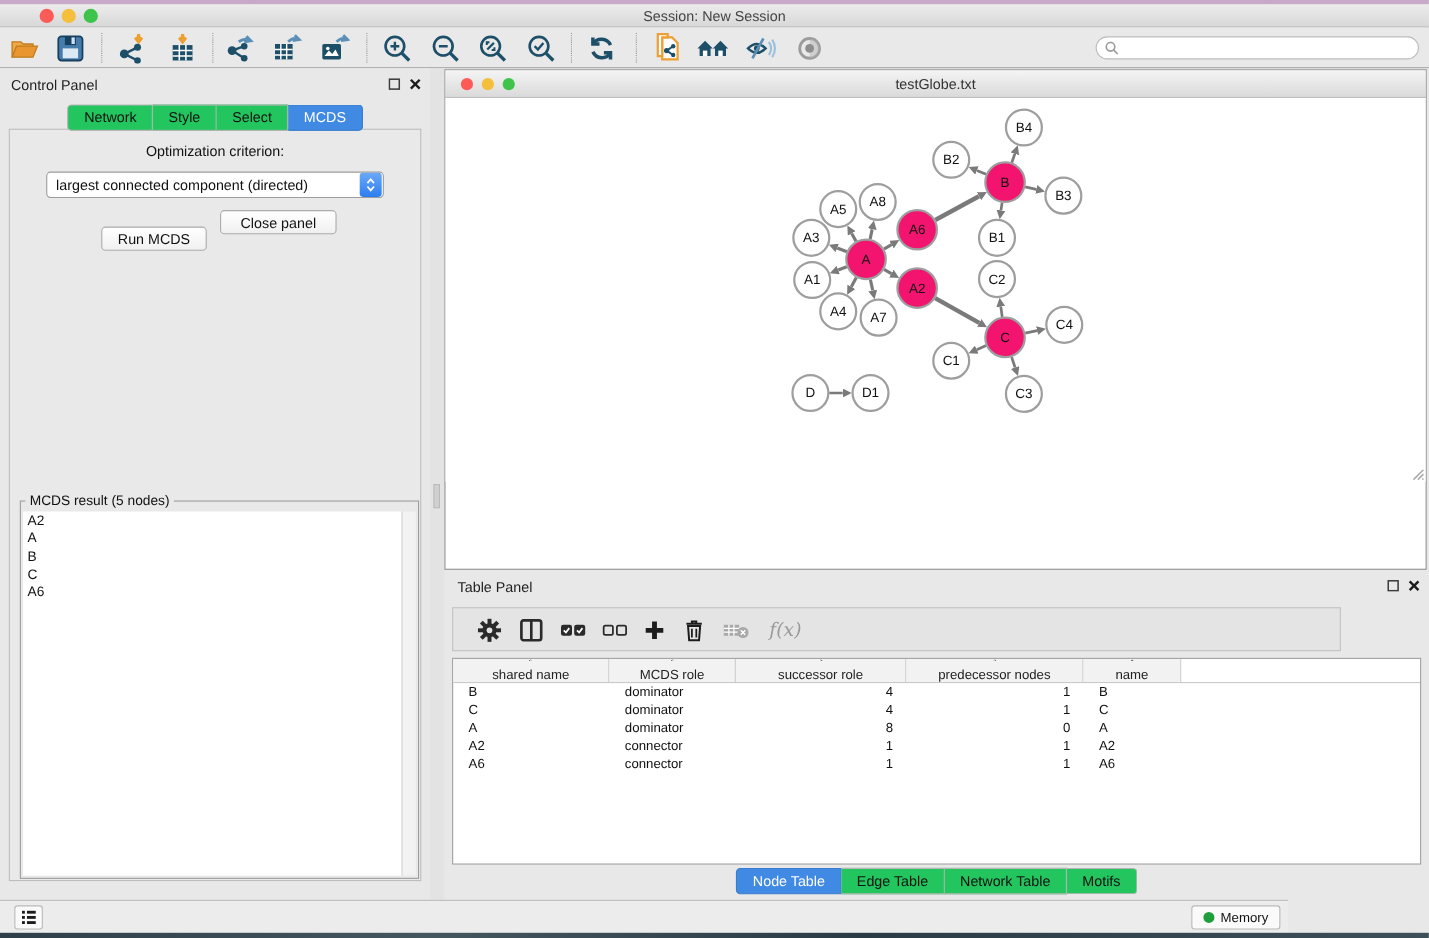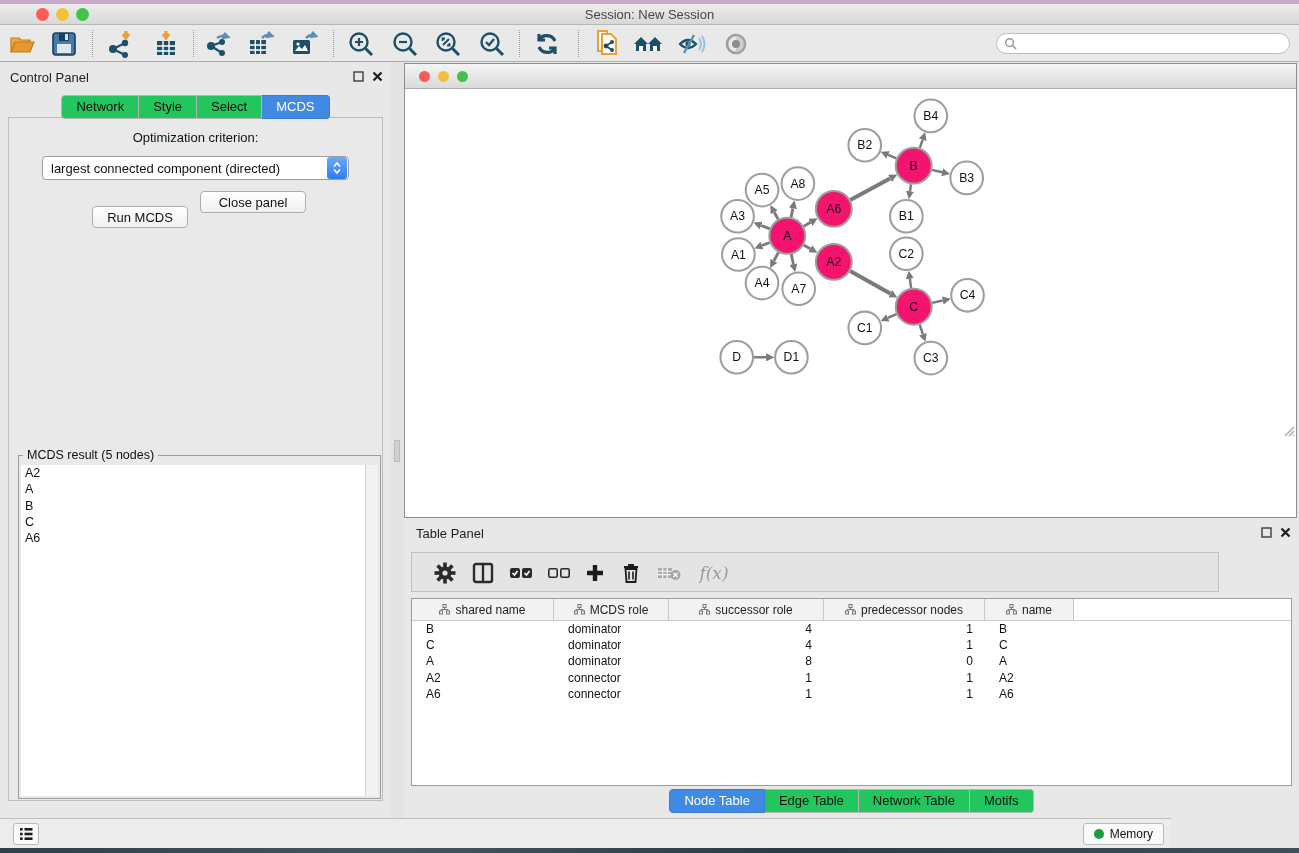--- a/index.html
+++ b/index.html
@@ -66,21 +66,21 @@
   #net-grip { position:absolute; right:1px; bottom:1px; }
 
   
   #table-panel { left:404px; top:520px; width:895px; height:298px; background:#e8e8e8; }
   #tp-title { position:absolute; left:12px; top:6px; font-size:13px; color:#222; }
   #tp-toolbar { position:absolute; left:7px; top:32px; width:808px; height:40px; background:#e4e4e4; border:1px solid #c2c2c2; }
   .tp-ic { position:absolute; top:6px; width:30px; height:28px; display:flex; align-items:center; justify-content:center; }
   #fx-label { font-family:"DejaVu Serif", serif; font-style:italic; font-size:17px; color:#9a9a9a; }
   #node-table { position:absolute; left:7px; top:78px; width:881px; height:188px; background:#fff; border:1px solid #9d9d9d; overflow:hidden; }
   #nt-header { display:flex; height:22px; border-bottom:1px solid #c9c9c9; }
-  .hcell { background:#f2f2f2; border-right:1px solid #c9c9c9; display:flex; align-items:center; justify-content:center; gap:5px; font-size:12px; color:#222; }
+  .hcell { background:#f2f2f2; border-right:1px solid #c9c9c9; display:flex; align-items:center; justify-content:center; gap:5px; font-size:12px; color:#222;flex-direction:column; }
   .hfill { flex:1; background:#fff; }
   .trow { display:flex; height:16.2px; align-items:center; }
   .tcell { font-size:12px; color:#111; white-space:nowrap; }
   #tp-tabs { position:absolute; left:0; top:269px; width:100%; display:flex; justify-content:center; }
 
   
   #statusbar { left:0; top:818px; width:1171px; height:30px; background:#ececec; border-top:1px solid #bdbdbd; }
   #list-btn { position:absolute; left:13px; top:4px; width:26px; height:22px; background:#fafafa; border:1px solid #b9b9b9; border-radius:3px;
     display:flex; align-items:center; justify-content:center; }
   #memory-btn { position:absolute; right:7px; top:4px; height:22px; background:#fafafa; border:1px solid #b9b9b9; border-radius:3px;
@@ -291,20 +291,21 @@
   <div id="v-grip"></div>
 </div>
 
 <div id="net-window" class="abs">
   <div id="net-titlebar">
     <div class="lights">
       <div class="tl" style="background:#fc5b57"></div>
       <div class="tl" style="background:#f5bf3e"></div>
       <div class="tl" style="background:#3ec44a"></div>
     </div>
+    <div id="net-title">testGlobe.txt</div>
   </div>
   <div id="net-canvas">
     <svg id="graph-svg" viewBox="0 0 891 428">
         <defs>
           <marker id="arr" viewBox="0 0 10 10" refX="0" refY="5" markerWidth="10" markerHeight="10" orient="auto" markerUnits="userSpaceOnUse">
             <path d="M0 0 L10 5 L0 10 z" fill="#7a7a7a"></path>
           </marker>
         </defs>
         <line x1="356.86073469061347" y1="159.87745621530175" x2="352.01379237352097" y2="151.1216894489411" stroke="#7a7a7a" stroke-width="3.5" marker-end="url(#arr)"></line>
         <line x1="372.5783782586724" y1="157.46029164961277" x2="374.8291423470068" y2="146.37960690704367" stroke="#7a7a7a" stroke-width="3.5" marker-end="url(#arr)"></line>

